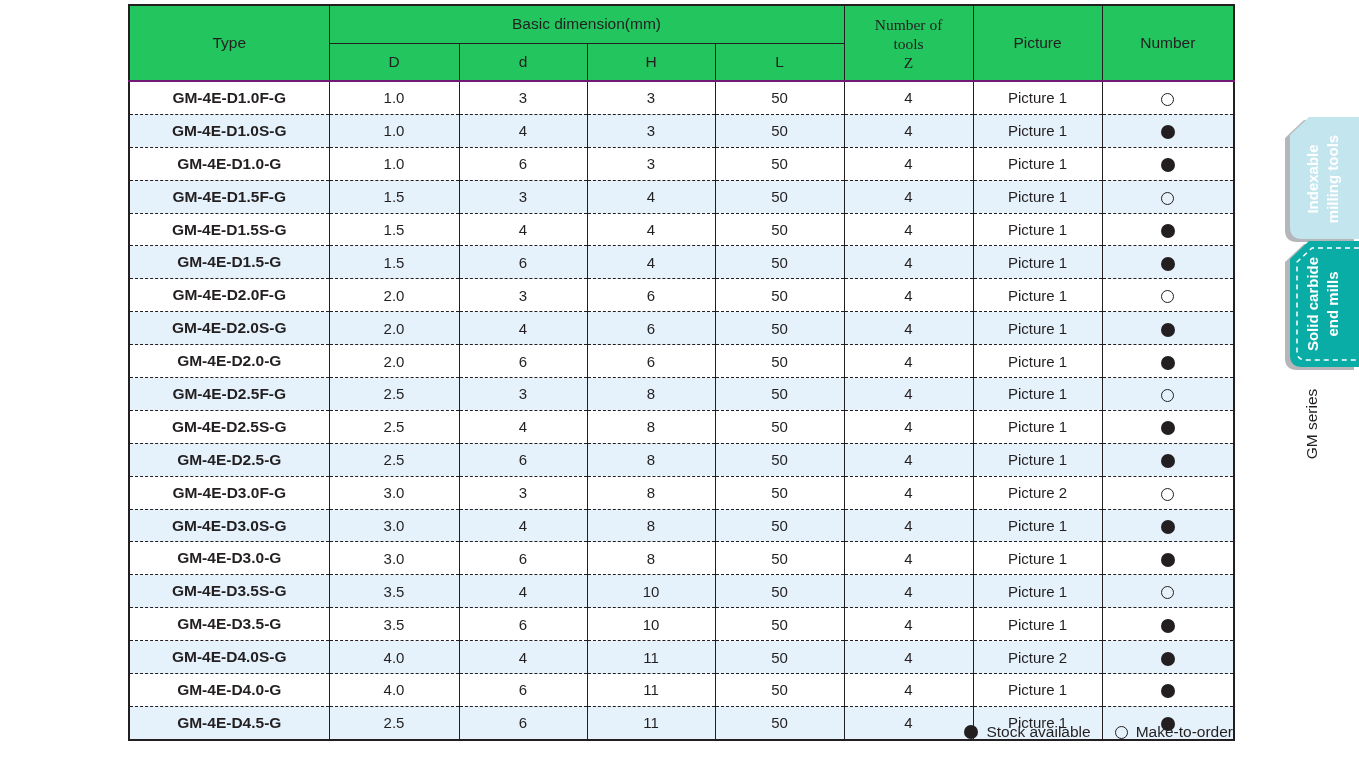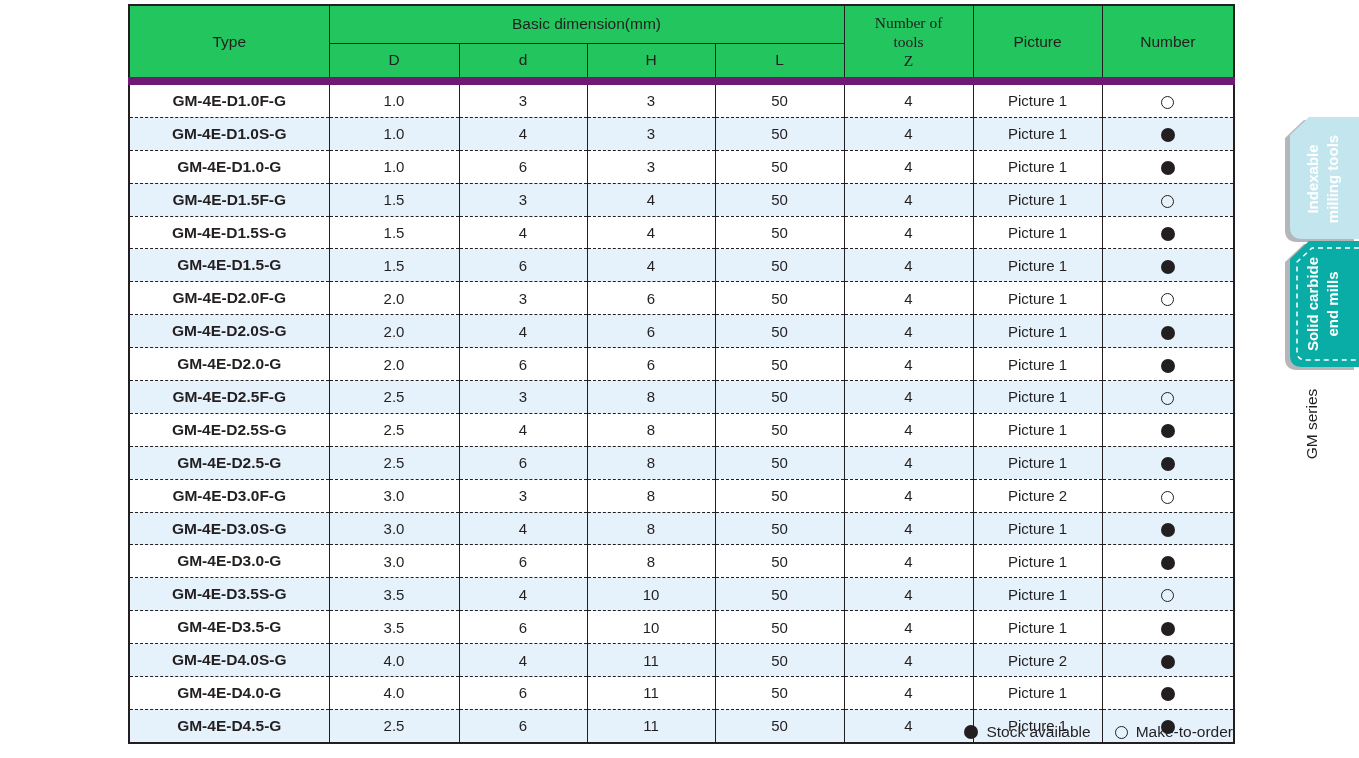--- a/index.html
+++ b/index.html
@@ -24,21 +24,21 @@
     border-top:1px solid #c2410c;
   }
   .catalog thead tr.hrow1{height:38px;}
   .catalog thead tr.hrow2{height:38px;}
   .catalog thead th.bd{border-bottom:1px solid #231F20;}
   .catalog thead th .hline{display:block;line-height:19px;font-family:Liberation Serif, serif;}
   .catalog tbody td{
     height:31.9px;font-size:15px;
     border-top:1px dashed #231F20;
   }
-  .catalog tbody tr:first-child td{border-top:8px solid #701a75;}
+  .catalog tbody tr:first-child td{border-top:2px solid #701a75;}
   .catalog tbody td.type{font-weight:700;font-size:15.5px;}
   .catalog tbody tr.alt td{background:#E5F2FB;}
 
   
   .dot{display:inline-block;border-radius:50%;vertical-align:middle;box-sizing:content-box;}
   .dot.filled{width:14px;height:14px;background:#231F20;}
   .dot.open{width:11px;height:11px;border:1.5px solid #231F20;background:transparent;}
 
   
   .legend{

